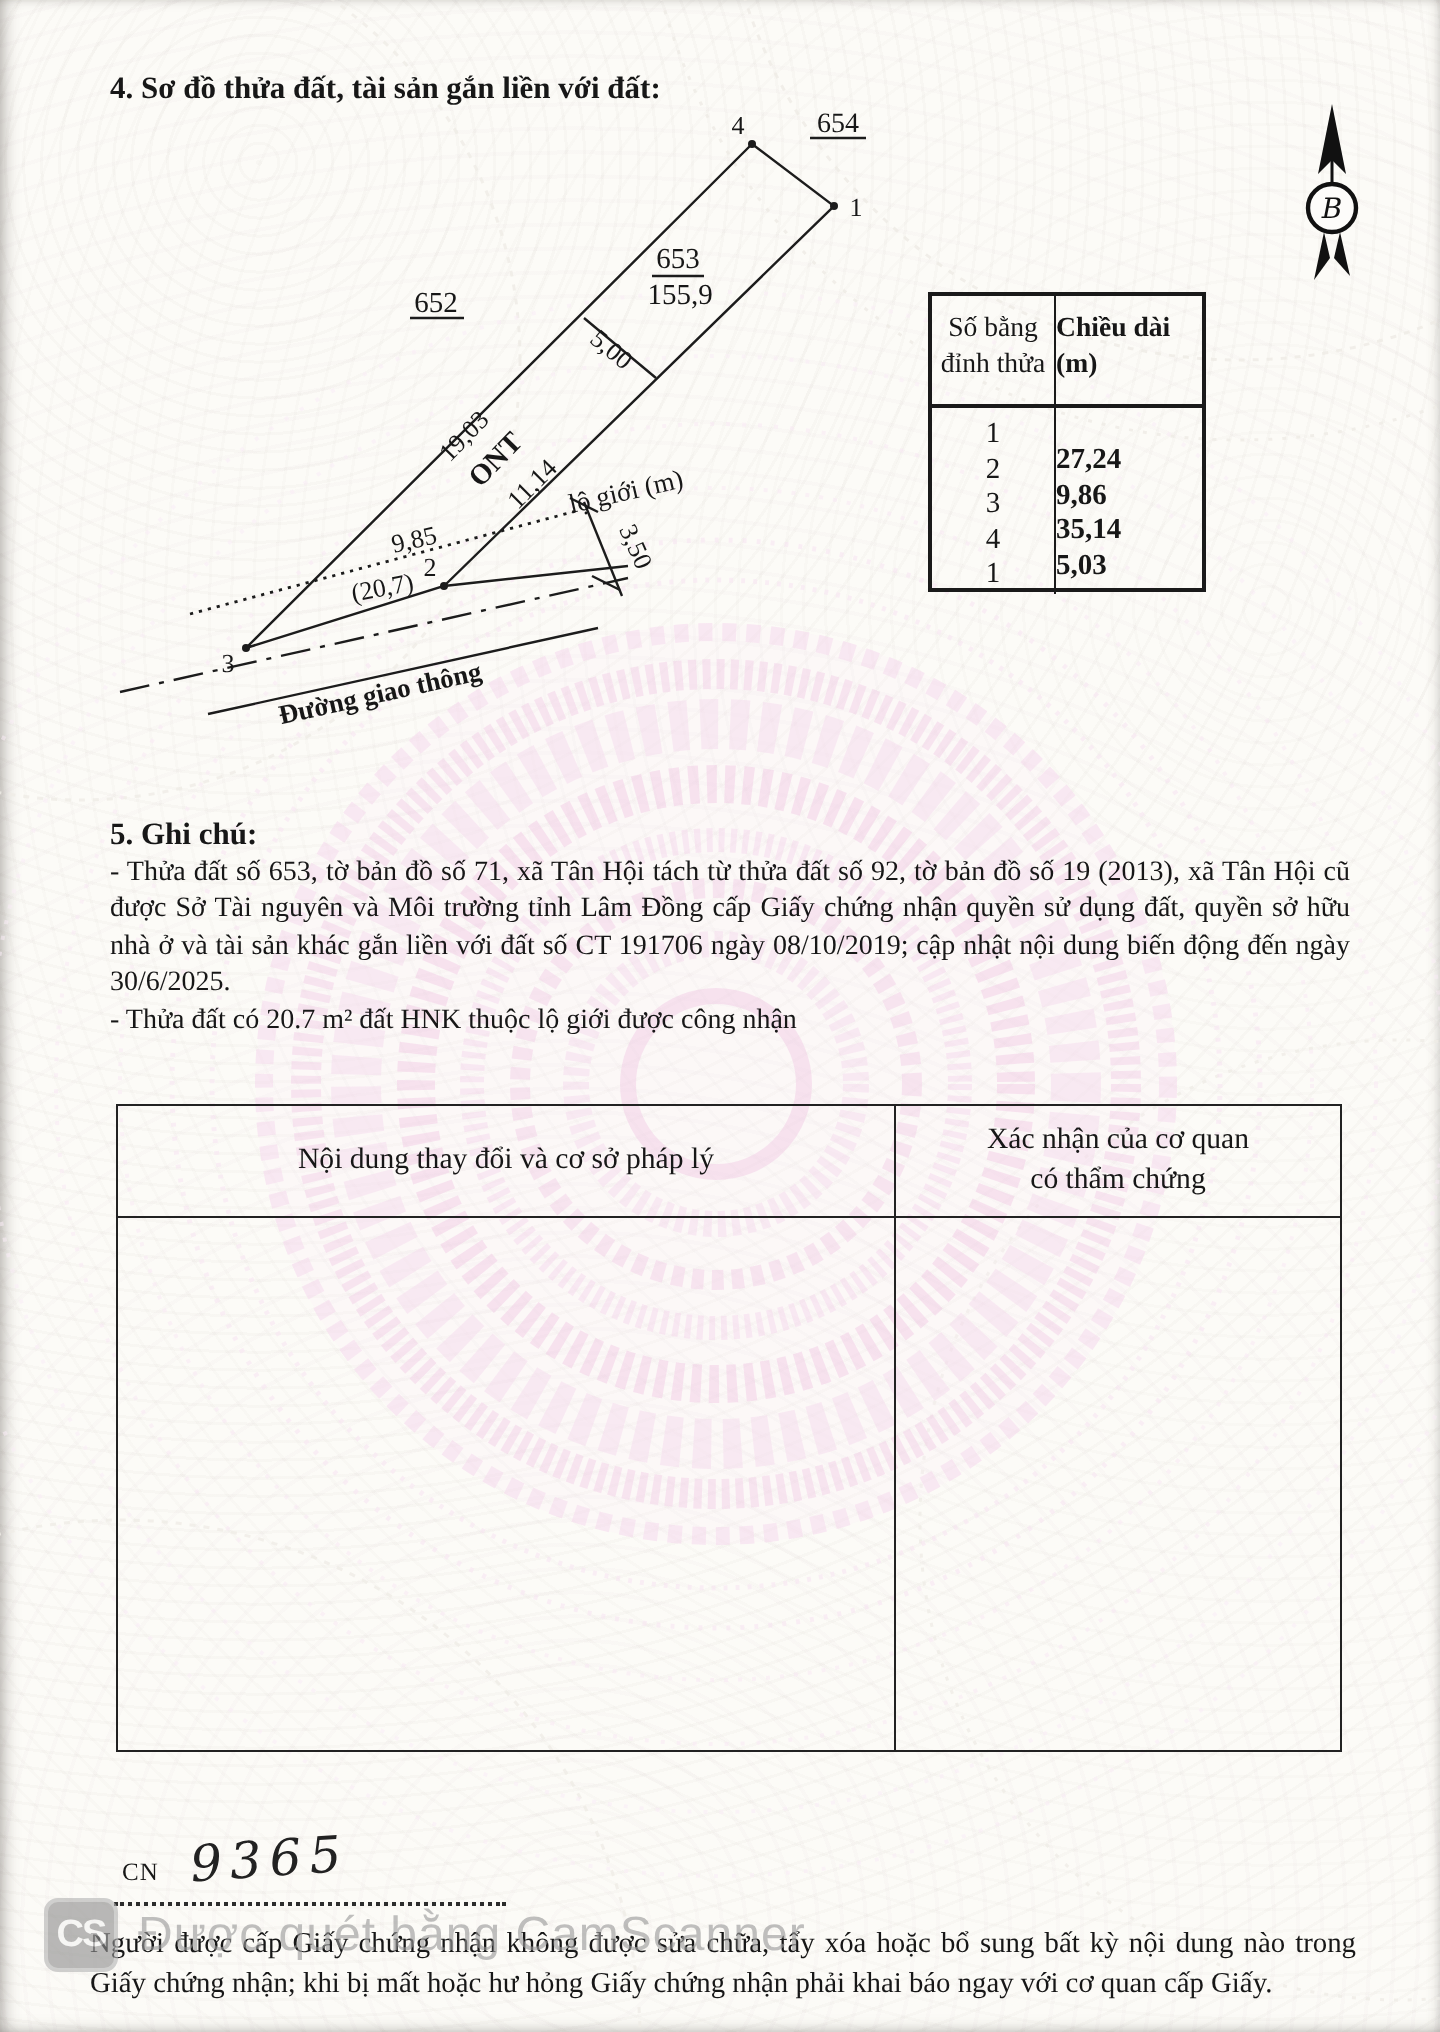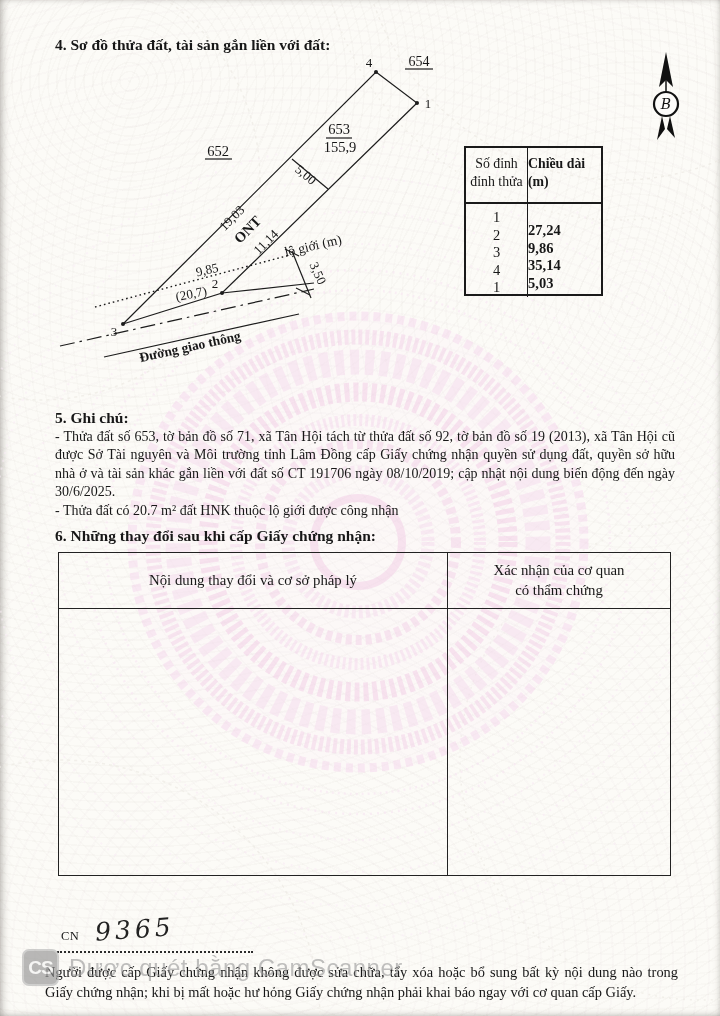--- a/index.html
+++ b/index.html
@@ -173,21 +173,21 @@
       <polygon points="662,116 657,140 665,129" stroke="none"></polygon>
       <polygon points="670,116 675,138 667,129" stroke="none"></polygon>
     </g>
   </svg>
 
   <div class="txt s4-title">4. Sơ đồ thửa đất, tài sản gắn liền với đất:</div>
 
   <div class="txt vtable">
     <div class="vt-row vt-head">
       <div class="vt-c1">
-        <div>Số đỉnh</div>
+        <div>Số bằng</div>
         <div>đỉnh thửa</div>
       </div>
       <div class="vt-c2">
         <div>Chiều dài</div>
         <div>(m)</div>
       </div>
     </div>
     <div class="vt-row vt-body">
       <div class="vt-c1">
           <div>1</div>
@@ -204,21 +204,20 @@
         </div>
     </div>
   </div>
 
   <div class="txt s5">
     <div class="h">5. Ghi chú:</div>
     <p>- Thửa đất số 653, tờ bản đồ số 71, xã Tân Hội tách từ thửa đất số 92, tờ bản đồ số 19 (2013), xã Tân Hội cũ được Sở Tài nguyên và Môi trường tỉnh Lâm Đồng cấp Giấy chứng nhận quyền sử dụng đất, quyền sở hữu nhà ở và tài sản khác gắn liền với đất số CT 191706 ngày 08/10/2019; cập nhật nội dung biến động đến ngày 30/6/2025.</p>
     <p>- Thửa đất có 20.7 m² đất HNK thuộc lộ giới được công nhận</p>
   </div>
 
-  <div class="txt s6-title">6. Những thay đổi sau khi cấp Giấy chứng nhận:</div>
   <div class="txt ctable">
     <div class="ct-head">
       <div class="ct-c1">Nội dung thay đổi và cơ sở pháp lý</div>
       <div class="ct-c2">
         <div>
           <div>Xác nhận của cơ quan</div>
           <div>có thẩm chứng</div>
         </div>
       </div>
     </div>

